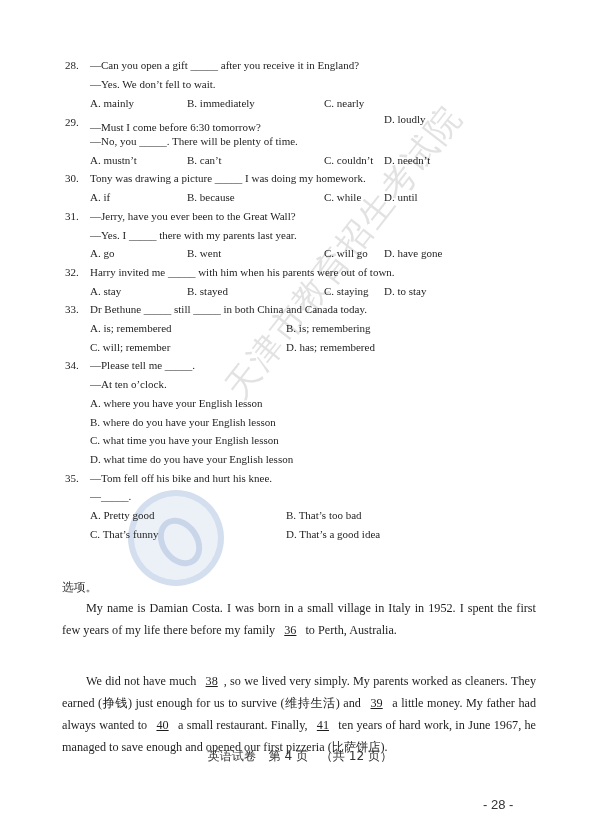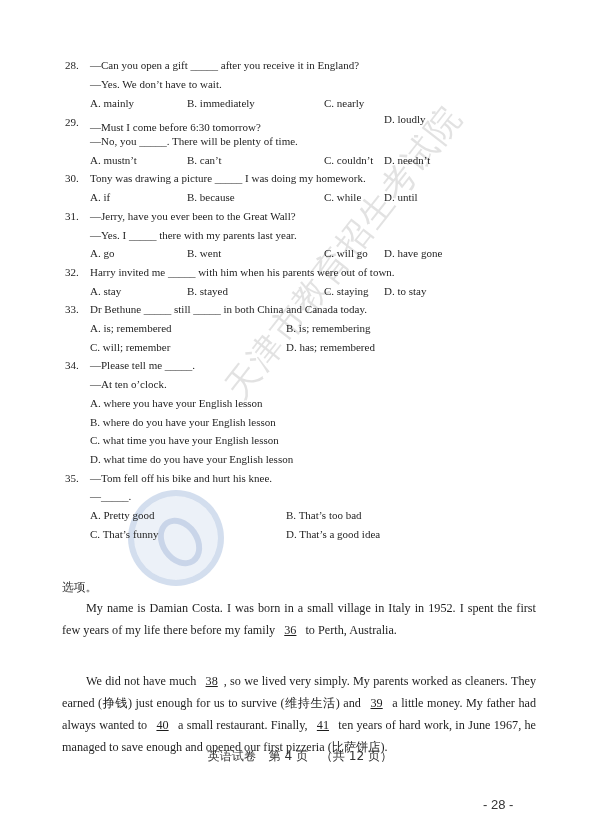--- a/index.html
+++ b/index.html
@@ -34,21 +34,21 @@
 <body>
 
 <div class="page">
 
   <div class="logo"></div>
   <div class="watermark">天津市教育招生考试院</div>
 
   <div>
     <div class="line qnum" style="top:58px">28.</div>
     <div class="line qtext" style="top:58px">—Can you open a gift _____ after you receive it in England?</div>
-    <div class="line qtext" style="top:77px">—Yes. We don’t have to wait.</div>
+    <div class="line qtext" style="top:77px">—Yes. We don’t fell to wait.</div>
     <div class="line optA" style="top:96px">A. mainly</div>
     <div class="line optB" style="top:96px">B. immediately</div>
     <div class="line optC" style="top:96px">C. nearly</div>
     <div class="line optD" style="top:112px">D. loudly</div>
   </div>
 
   <div>
     <div class="line qnum" style="top:115px">29.</div>
     <div class="line qtext" style="top:120px">—Must I come before 6:30 tomorrow?</div>
     <div class="line qtext" style="top:134px">—No, you _____. There will be plenty of time.</div>

